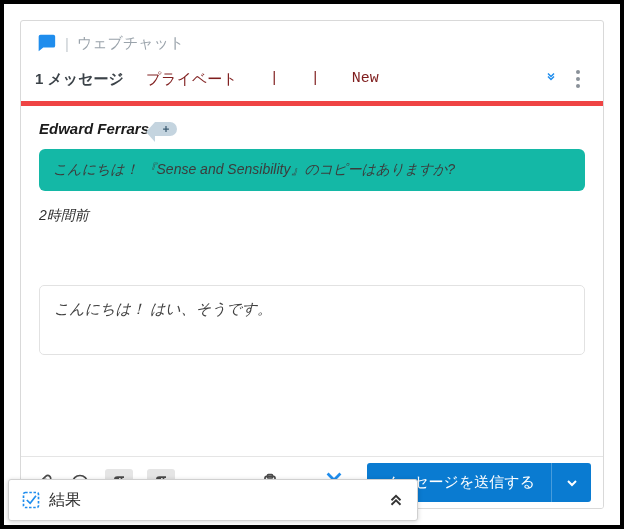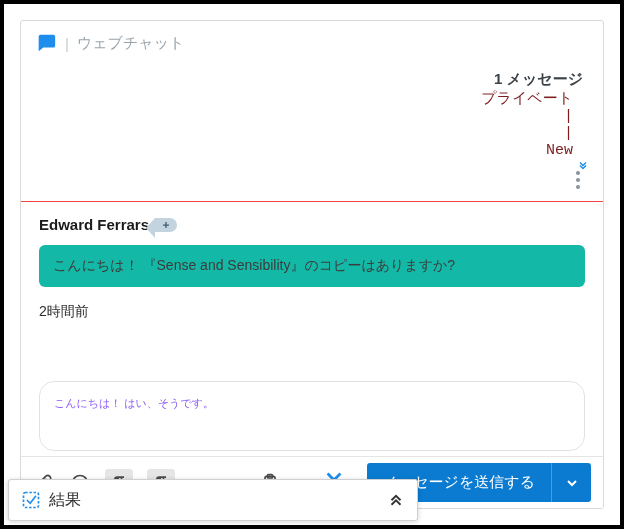--- a/index.html
+++ b/index.html
@@ -2,38 +2,38 @@
 <html><head>
 <meta charset="utf-8">
 <style>
   * { box-sizing: border-box; margin: 0; padding: 0; }
   body { font-family: -apple-system, "Segoe UI", Arial, sans-serif; background: #fff; width: 624px; height: 529px; overflow: hidden; position: relative; }
   .outer { border: 4px solid #000; width: 624px; height: 529px; position: relative; background: #fff; }
   .card { position: absolute; top: 16px; left: 16px; right: 16px; bottom: 16px; border: 1px solid #d9d9d9; border-radius: 3px; background: #fff; display: flex; flex-direction: column; overflow: hidden; }
   .hdr1 { display: flex; align-items: center; gap: 8px; padding: 10px 14px 8px; color: #9aa3ab; font-size: 15px; }
   .hdr1 .chat-icon { color: #1f8ded; }
   .hdr1 .sep { color: #c6ccd1; }
-  .hdr2 { display: flex; align-items: flex-end; padding: 6px 14px 12px; border-bottom: 1px solid #ef4444; font-size: 15px; color: #3b4248; flex-direction: column; }
+  .hdr2 { display: flex; align-items: flex-start; padding: 6px 14px 12px; border-bottom: 5px solid #ef4444; font-size: 15px; color: #3b4248; }
   .hdr2 .bold { font-weight: 700; margin-right: 6px; }
   .hdr2 .muted { color: #7f1d1d; margin: 0 16px; font-family: Liberation Mono, monospace; }
   .hdr2 .spacer { flex: 1; }
   .details-link { color: #1f8ded; font-size: 15px; display: inline-flex; align-items: center; gap: 4px; cursor: pointer; }
   .details-link svg { width: 12px; height: 12px; }
   .kebab { width: 22px; display: flex; flex-direction: column; align-items: center; gap: 3px; margin-left: 10px; cursor: pointer; }
   .kebab span { width: 4px; height: 4px; border-radius: 50%; background: #8a9199; }
-  .body { padding: 14px 18px 0; flex: 1; overflow: auto; font-size: 15px; color: #2e2e2e; }
+  .body { padding: 14px 18px 0; flex: 1; overflow: auto; font-size: 15px; color: #2e2e2e; font-style: italic; }
   .sender-row { display: flex; align-items: center; margin-bottom: 12px; }
   .sender-row .name { font-weight: 700; font-size: 15px; color: #1b1b1b; }
   .tag-add { margin-left: 6px; background: #c4d4df; border-radius: 0 10px 10px 0; padding: 2px 6px; position: relative; }
   .tag-add::before { content:""; position:absolute; left:-9px; top:0; width:0; height:0; border-top:10px solid transparent; border-bottom:10px solid transparent; border-right:9px solid #c4d4df; }
   .tag-add svg { width: 10px; height: 10px; display:block; }
   .bubble { background: #14b8a6; border-radius: 6px; padding: 12px 14px; color: #3c3c3c; font-size: 14px; margin-bottom: 16px; }
   .timestamp { color: #2e2e2e; font-size: 14px; margin-bottom: 60px; }
   .reply-label { color: #2e2e2e; font-size: 14.5px; margin-bottom: 10px; }
-  .reply-box { border: 1px solid #e2e2e2; border-radius: 15px; padding: 14px; font-size: 11px; color: #8b5cf6; min-height: 70px; }
+  .reply-box { border: 1px solid #e2e2e2; border-radius: 5px; padding: 14px; font-size: 15px; color: #404040; min-height: 70px; }
   .toolbar { position: absolute; left: 0; right: 0; bottom: 0; height: 52px; border-top: 1px solid #e5e5e5; display: flex; align-items: center; padding: 0 12px; gap: 14px; background: #fff; }
   .tb-icon { width: 22px; height: 22px; display: inline-flex; align-items: center; justify-content: center; color: #4a4a4a; cursor: pointer; }
   .tb-icon.sel { background: #e5e5e5; border-radius: 3px; padding: 4px; width: 28px; height: 28px; }
   .tb-icon svg { width: 20px; height: 20px; }
   .tb-spacer1 { width: 56px; }
   .close-x { color: #1f8ded; font-size: 22px; font-weight: 700; cursor: pointer; }
   .send-group { display: flex; margin-left: 8px; }
   .send-btn { background: #0a7bd1; color: #fff; border: none; padding: 10px 16px; font-size: 15px; cursor: pointer; border-radius: 3px 0 0 3px; }
   .send-drop { background: #0a7bd1; color: #fff; border: none; border-left: 1px solid rgba(255,255,255,0.25); width: 40px; cursor: pointer; display:flex; align-items:center; justify-content:center; border-radius: 0 3px 3px 0; }
   .send-drop svg { width: 16px; height: 16px; }

